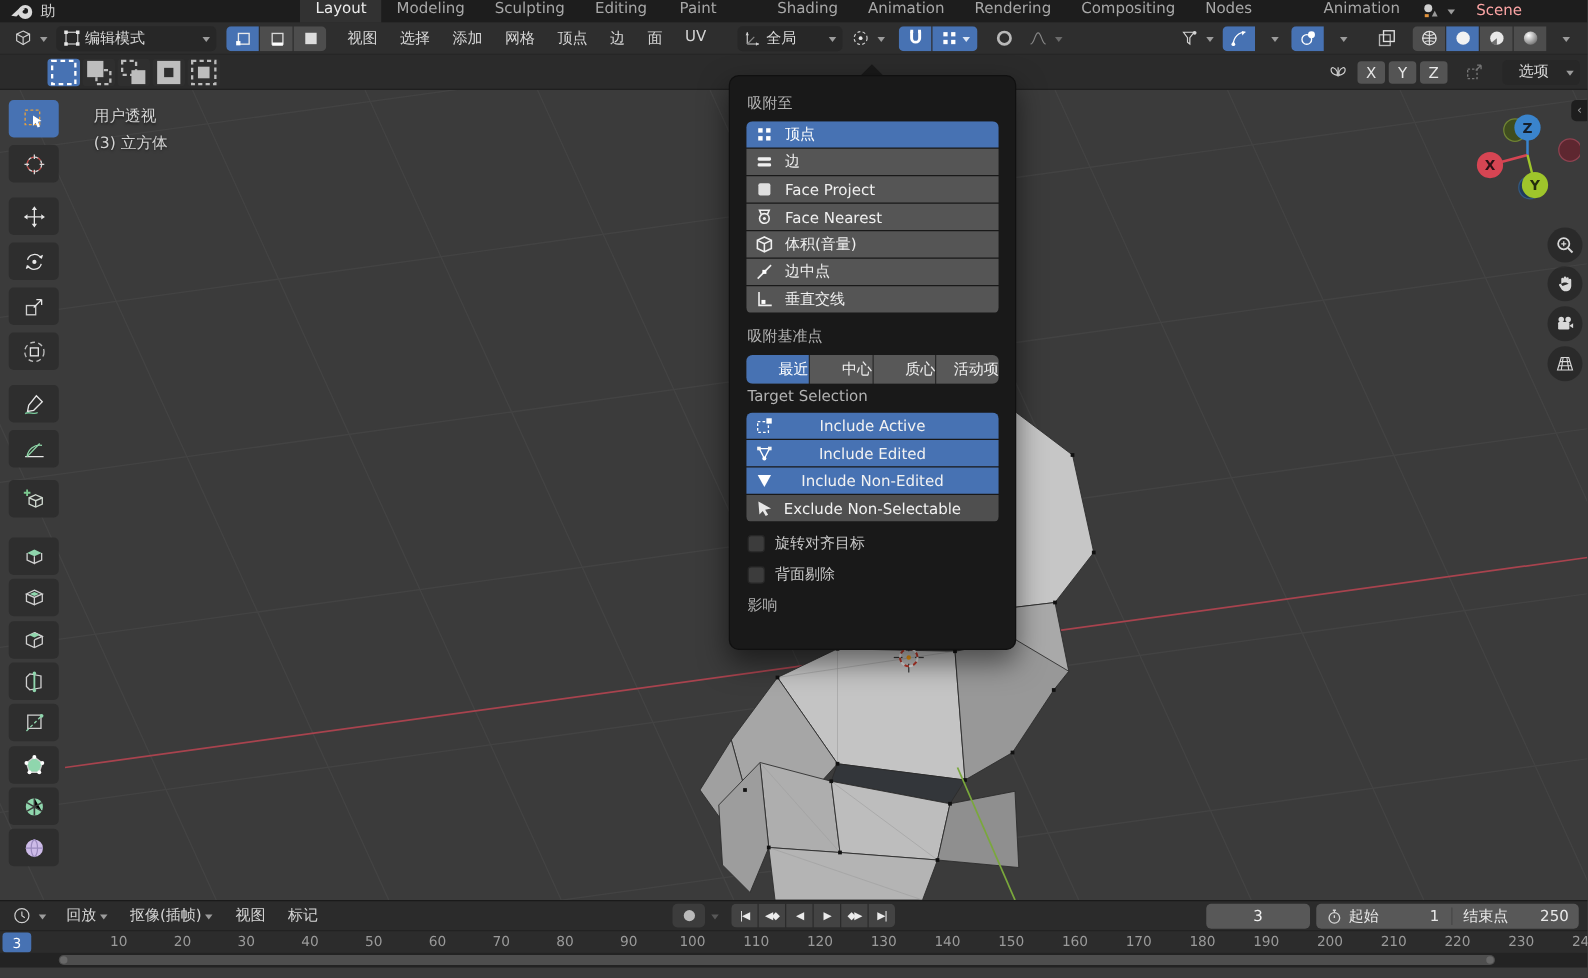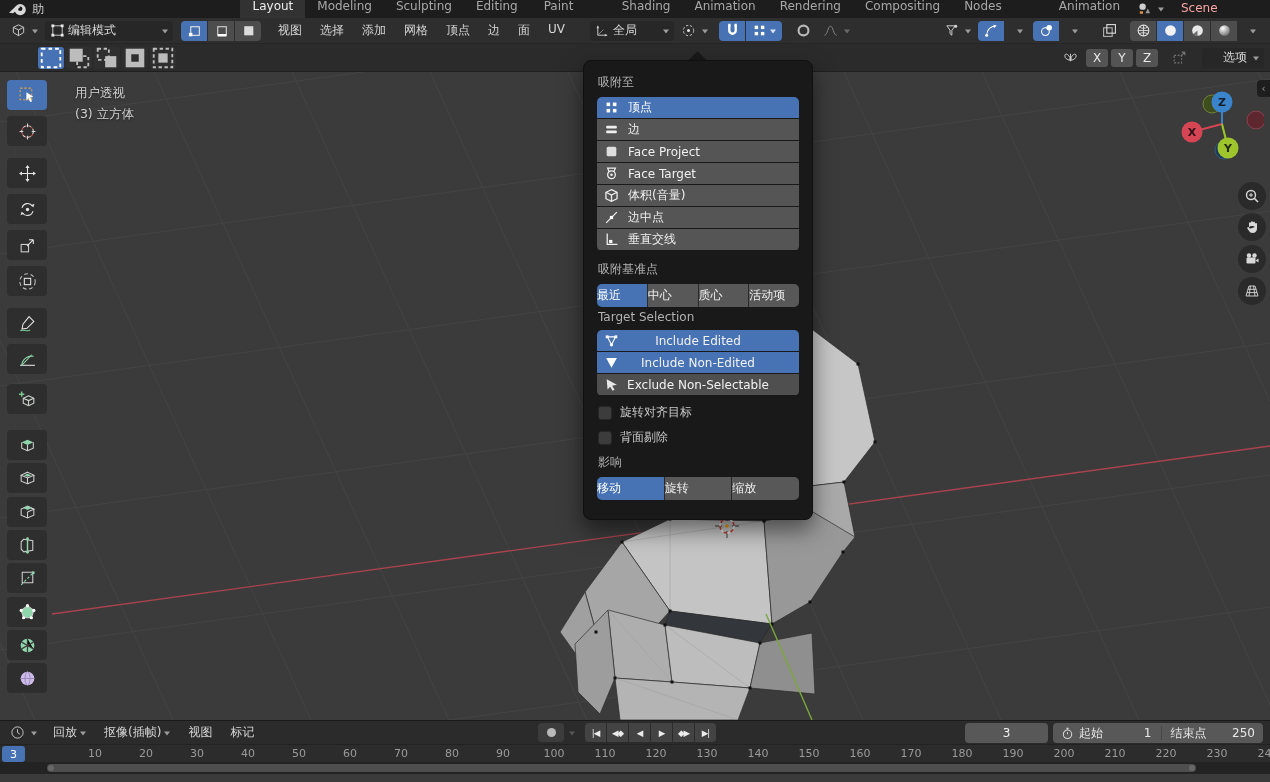--- a/index.html
+++ b/index.html
@@ -46,21 +46,21 @@
 .npanel-tab{position:absolute;right:0;top:8px;width:13px;height:17px;background:#1e1e1e;border-radius:4px 0 0 4px;color:#9a9a9a;display:flex;align-items:center;justify-content:center;font-size:10px}
 
 .snap-notch{position:absolute;left:691px;top:54px;width:13px;height:13px;background:#191919;transform:rotate(45deg);z-index:49}
 .snap-menu{position:absolute;left:583px;top:60px;width:230px;height:460px;background:#191919;border:1px solid #101010;border-radius:8px;box-shadow:0 10px 22px rgba(0,0,0,.5);padding:10px 13px;z-index:50}
 .mlabel{color:#b2b2b2;margin:3px 1px 6px}
 .snap-list{border-radius:5px;overflow:hidden}
 .snap-item{height:21px;display:flex;align-items:center;gap:9px;padding:0 7px;background:#555555;margin-bottom:1px;color:#f0f0f0}
 .snap-item.active{background:#4772b3;color:#fff}
 .mi{width:15px;display:flex;justify-content:center}
 .segrow{display:flex;gap:1px;border-radius:5px;overflow:hidden;background:#2a2a2a}
-.seg{flex:1;text-align:left;padding:3px 0;background:#585858;color:#efefef}
+.seg{flex:1;text-align:right;padding:3px 0;background:#585858;color:#efefef}
 .seg.active{background:#4772b3;color:#fff}
 .tbtn{height:21px;display:flex;align-items:center;padding:0 7px;background:#4f4f4f;margin-bottom:1px;color:#f2f2f2}
 .tbtn.active{background:#4772b3}
 .tbtn .lbl{flex:1;text-align:center;margin-right:15px}
 .tgrp{border-radius:5px;overflow:hidden;margin-bottom:8px}
 .chkrow{display:flex;align-items:center;gap:8px;margin:6px 1px 8px;color:#c9c9c9}
 .chk{width:14px;height:14px;border-radius:3px;background:#3c3c3c;border:1px solid #272727}
 
 .tlh{height:24px;background:#2b2b2b;border-top:1px solid #1a1a1a;position:relative;z-index:5;display:flex;align-items:center;padding:0 5px;gap:2px}
 .pbwrap{position:absolute;left:538px;top:2px;display:flex;align-items:center;gap:2px}
@@ -327,21 +327,21 @@
       <span class="xyz">Y</span>
       <span class="xyz">Z</span>
     </div>
   <span class="ibtn dark" style="margin-left:8px;opacity:.45">
       <svg viewBox="0 0 14 14">
         <rect x="2" y="5" width="7" height="7" fill="none" stroke="#cfcfcf" stroke-dasharray="1.8 1.4"></rect>
         <path d="M8 6 12 2M12 2h-3M12 2v3" fill="none" stroke="#cfcfcf"></path>
       </svg>
     </span>
   <span class="wbtn pill" style="margin-left:10px;width:62px">
-      <span style="flex:1;text-align:right">选项</span>
+      <span style="flex:1;text-align:center">选项</span>
       <span class="cr"></span>
     </span>
 </div>
 
 <div class="viewport">
   <svg class="vp-canvas" width="1270" height="648" viewBox="0 80 1270 648">
 
     <g stroke="#464646" stroke-width="1" opacity=".8">
       <line x1="0" y1="130" x2="1270" y2="-45"></line>
         <line x1="0" y1="262" x2="1270" y2="87"></line>
@@ -622,21 +622,21 @@
         <span>Face Project</span>
       </div>
       <div class="snap-item">
         <span class="mi">
           <svg viewBox="0 0 14 14">
             <circle cx="7" cy="8.2" r="3.6" stroke="#efefef" stroke-width="1.2" fill="none"></circle>
             <path d="M4.8 5.4 3.4 2h7.2L9.2 5.4" stroke="#efefef" stroke-width="1.2" fill="none"></path>
             <circle cx="7" cy="8.2" r="1.2" fill="#efefef"></circle>
           </svg>
         </span>
-        <span>Face Target</span>
+        <span>Face Nearest</span>
       </div>
       <div class="snap-item">
         <span class="mi">
           <svg viewBox="0 0 14 14">
             <path d="M7 1.5 12.2 4v6L7 12.5 1.8 10V4z" stroke="#efefef" stroke-width="1.2" fill="none"></path>
             <path d="M1.8 4 7 6.5 12.2 4M7 6.5v6" stroke="#efefef" stroke-width="1.2" fill="none"></path>
           </svg>
         </span>
         <span>体积(音量)</span>
       </div>
@@ -663,20 +663,29 @@
   <div class="segrow">
 
   <span class="seg active">最近</span>
       <span class="seg">中心</span>
       <span class="seg">质心</span>
       <span class="seg">活动项</span>
     </div>
   <div class="mlabel" style="">Target Selection</div>
   <div class="tgrp">
 
+  <div class="tbtn active">
+        <span class="mi">
+          <svg viewBox="0 0 14 14">
+            <rect x="2" y="4" width="8" height="8" stroke="#fff" fill="none" stroke-dasharray="2 1.6"></rect>
+            <rect x="8.5" y="1.5" width="4" height="4" fill="#fff"></rect>
+          </svg>
+        </span>
+        <span class="lbl">Include Active</span>
+      </div>
       <div class="tbtn active">
         <span class="mi">
           <svg viewBox="0 0 14 14">
             <path d="M3.2 3.6h7.6L7 11z" stroke="#fff" fill="none"></path>
             <rect x="1.6" y="2.2" width="2.7" height="2.7" fill="#f5f5f5"></rect>
             <rect x="9.7" y="2.2" width="2.7" height="2.7" fill="#f5f5f5"></rect>
             <circle cx="7" cy="11" r="1.5" fill="#fff"></circle>
           </svg>
         </span>
         <span class="lbl">Include Edited</span>
@@ -703,26 +712,20 @@
   <div class="chkrow">
         <span class="chk"></span>
         <span>旋转对齐目标</span>
       </div>
       <div class="chkrow">
         <span class="chk"></span>
         <span>背面剔除</span>
       </div>
     </div>
   <div class="mlabel" style="margin-top:8px">影响</div>
-  <div class="segrow">
-
-  <span class="seg active">移动</span>
-      <span class="seg">旋转</span>
-      <span class="seg">缩放</span>
-    </div>
 </div>
 
 <div class="tlh">
   <span class="wbtn">
     <svg viewBox="0 0 16 16">
         <circle cx="8" cy="8" r="6" fill="none" stroke="#cfcfcf"></circle>
         <path d="M8 4.5V8l2.5 1.8" fill="none" stroke="#cfcfcf"></path>
       </svg>
     <span class="cr"></span>
   </span>

